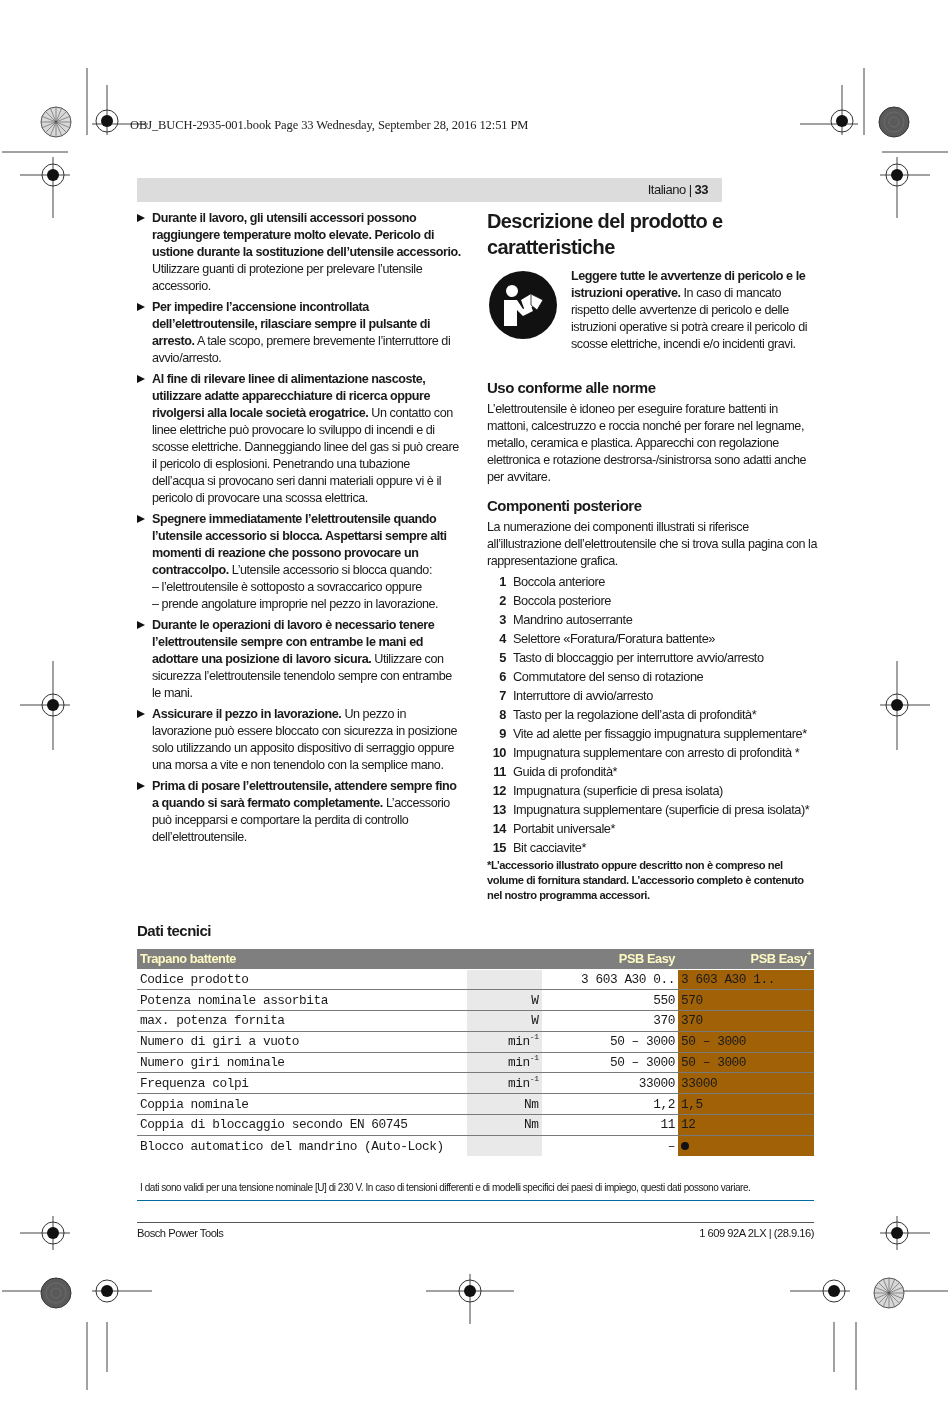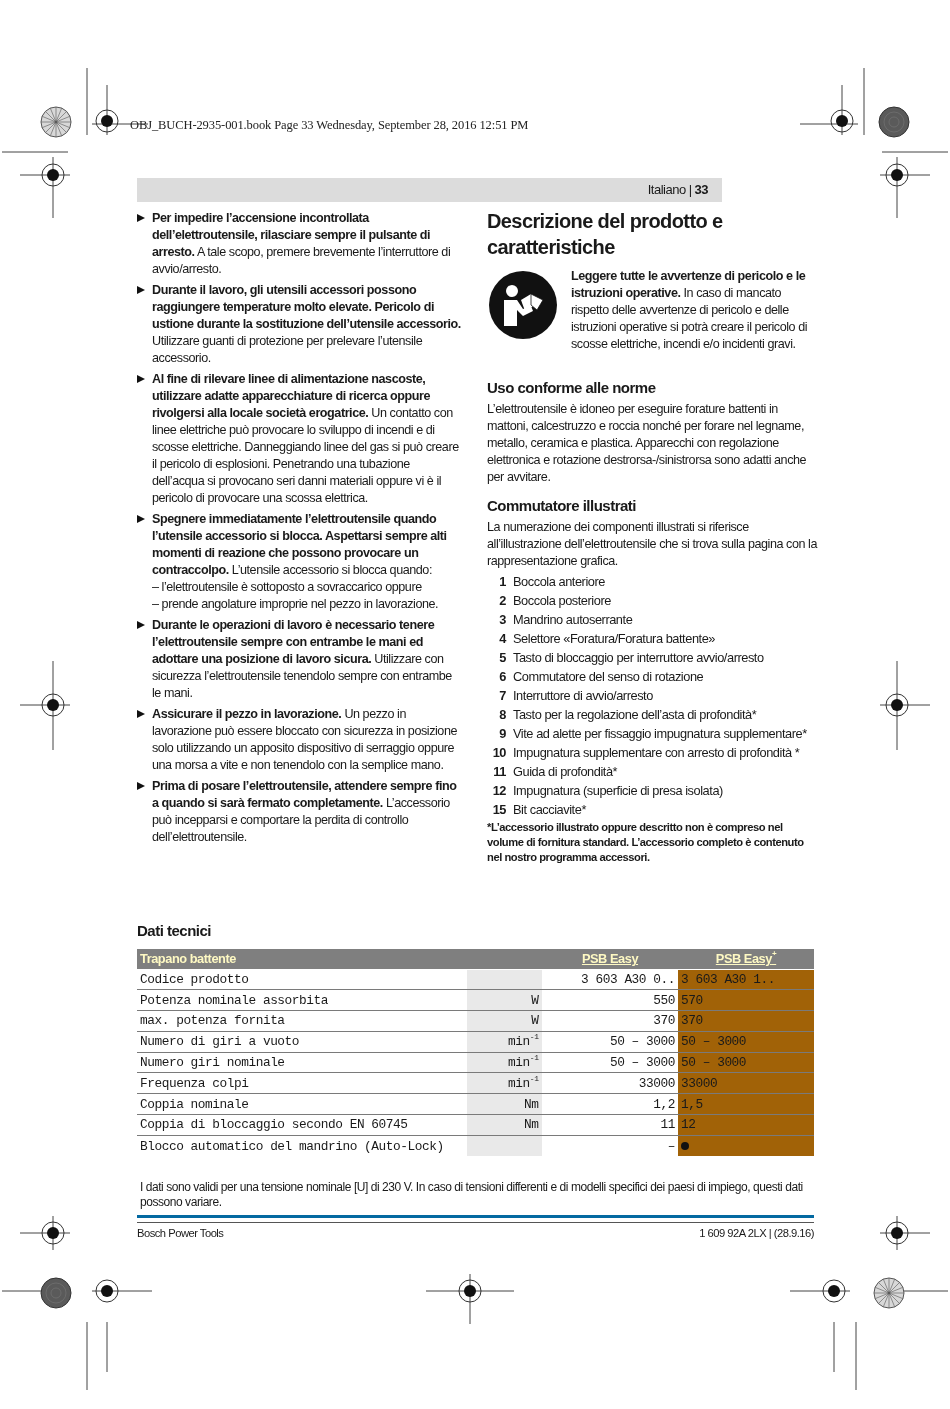--- a/index.html
+++ b/index.html
@@ -35,26 +35,26 @@
   .footnote { font-size: 11.2px; font-weight: bold; line-height: 15px; letter-spacing: -0.45px; margin-top: 1px; }
 
   .tech-title { position: absolute; left: 137px; top: 922px; font-size: 15px; font-weight: bold; letter-spacing: -0.5px; }
 
   table.tech { position: absolute; left: 137px; top: 949px; width: 677px; border-collapse: collapse; font-size: 12.8px; letter-spacing: -0.45px; }
   table.tech th { background: #7f7f7f; color: #fef9c3; font-weight: bold; height: 20px; padding: 0 3px; border-bottom: 1px solid #fff; }
   table.tech td { height: 20.8px; padding: 0 3px; border-bottom: 1px solid #7a7a7a; font-family: Liberation Mono, monospace; }
   table.tech td.unit { background: #e9e9e9; text-align: right; width: 75px; border-right: 1px solid #fff; }
   table.tech td.v1 { text-align: right; width: 136px; }
   table.tech td.v2 { text-align: left; width: 136px; background: #a16207; }
-  table.tech th.v1, table.tech th.v2 { text-align: center; text-decoration: underline; }
+  table.tech th.v1, table.tech th.v2 { text-align: right; }
   table.tech th.lab { text-align: left; }
   table.tech sup { font-size: 8px; vertical-align: top; position: relative; top: -2px; }
   table.tech tr.last td { border-bottom: none; }
   .dot { display: inline-block; width: 8px; height: 8px; border-radius: 50%; background: #111; vertical-align: middle; }
-  .tech-note { position: absolute; left: 137px; top: 1180px; width: 677px; font-size: 12px; line-height: 15px; letter-spacing: -0.45px; padding: 0 3px 5px 3px; border-bottom: 3px solid #0369a1; }
+  .tech-note { position: absolute; left: 137px; top: 1180px; width: 677px; font-size: 10px; line-height: 15px; letter-spacing: -0.45px; padding: 0 3px 5px 3px; border-bottom: 1px solid #0369a1; }
 
   .footer-rule { position: absolute; left: 137px; top: 1222px; width: 677px; border-top: 1px solid #555; }
   .footer-left { position: absolute; left: 137px; top: 1227px; font-size: 11.2px; letter-spacing: -0.5px; }
   .footer-right { position: absolute; right: 136px; top: 1227px; font-size: 11.2px; letter-spacing: -0.5px; }
 </style>
 </head>
 <body>
 
 <svg class="regmarks" viewBox="0 0 950 1409" xmlns="http://www.w3.org/2000/svg">
   <defs>
@@ -166,25 +166,25 @@
 
 <div class="slug">OBJ_BUCH-2935-001.book  Page 33  Wednesday, September 28, 2016  12:51 PM</div>
 
 <div class="header-band">
   <div class="lang"><span>Italiano</span><span class="sep">|</span><b>33</b></div>
 </div>
 
 <div class="col-left">
   <div class="bullet">
     <span class="tri"></span>
+    <b>Durante il lavoro, gli utensili accessori possono raggiungere temperature molto elevate. Pericolo di ustione durante la sostituzione dell’utensile accessorio.</b><span> Utilizzare guanti di protezione per prelevare l’utensile accessorio.</span>
+  </div>
+  <div class="bullet">
+    <span class="tri"></span>
     <b>Per impedire l’accensione incontrollata dell’elettroutensile, rilasciare sempre il pulsante di arresto.</b><span> A tale scopo, premere brevemente l’interruttore di avvio/arresto.</span>
-  </div>
-  <div class="bullet">
-    <span class="tri"></span>
-    <b>Durante il lavoro, gli utensili accessori possono raggiungere temperature molto elevate. Pericolo di ustione durante la sostituzione dell’utensile accessorio.</b><span> Utilizzare guanti di protezione per prelevare l’utensile accessorio.</span>
   </div>
   <div class="bullet">
     <span class="tri"></span>
     <b>Al fine di rilevare linee di alimentazione nascoste, utilizzare adatte apparecchiature di ricerca oppure rivolgersi alla locale società erogatrice.</b><span> Un contatto con linee elettriche può provocare lo sviluppo di incendi e di scosse elettriche. Danneggiando linee del gas si può creare il pericolo di esplosioni. Penetrando una tubazione dell’acqua si provocano seri danni materiali oppure vi è il pericolo di provocare una scossa elettrica.</span>
   </div>
   <div class="bullet">
     <span class="tri"></span>
     <b>Spegnere immediatamente l’elettroutensile quando l’utensile accessorio si blocca. Aspettarsi sempre alti momenti di reazione che possono provocare un contraccolpo.</b><span> L’utensile accessorio si blocca quando:</span>
     <span class="dash-line">– l’elettroutensile è sottoposto a sovraccarico oppure</span>
     <span class="dash-line">– prende angolature improprie nel pezzo in lavorazione.</span>
@@ -213,35 +213,37 @@
       <path d="M16 30 h13 l6 9 l8 -3 l2 5 l-10 5 l-6 -6 v16 h-13 z" fill="#fff"></path>
       <path d="M33 30 l10 -6 l4 11 l-10 6 z" fill="#fff"></path>
       <path d="M43 24 l12 6 l-6 10 l-6 -5 z" fill="#fff" stroke="#111" stroke-width="0.8"></path>
     </svg>
     <b>Leggere tutte le avvertenze di pericolo e le istruzioni operative.</b><span> In caso di mancato rispetto delle avvertenze di pericolo e delle istruzioni operative si potrà creare il pericolo di scosse elettriche, incendi e/o incidenti gravi.</span>
   </div>
 
   <h2 class="sub">Uso conforme alle norme</h2>
   <p class="para">L’elettroutensile è idoneo per eseguire forature battenti in mattoni, calcestruzzo e roccia nonché per forare nel legname, metallo, ceramica e plastica. Apparecchi con regolazione elettronica e rotazione destrorsa-/sinistrorsa sono adatti anche per avvitare.</p>
 
-  <h2 class="sub">Commutatore illustrati</h2>
+  <h2 class="sub">Componenti posteriore</h2>
   <p class="para" style="margin-bottom:2px">La numerazione dei componenti illustrati si riferisce all’illustrazione dell’elettroutensile che si trova sulla pagina con la rappresentazione grafica.</p>
   <ul class="comp-list">
     <li><span class="num">1</span><span>Boccola anteriore</span></li>
     <li><span class="num">2</span><span>Boccola posteriore</span></li>
     <li><span class="num">3</span><span>Mandrino autoserrante</span></li>
     <li><span class="num">4</span><span>Selettore «Foratura/Foratura battente»</span></li>
     <li><span class="num">5</span><span>Tasto di bloccaggio per interruttore avvio/arresto</span></li>
     <li><span class="num">6</span><span>Commutatore del senso di rotazione</span></li>
     <li><span class="num">7</span><span>Interruttore di avvio/arresto</span></li>
     <li><span class="num">8</span><span>Tasto per la regolazione dell’asta di profondità*</span></li>
     <li><span class="num">9</span><span>Vite ad alette per fissaggio impugnatura supplementare*</span></li>
     <li><span class="num">10</span><span>Impugnatura supplementare con arresto di profondità *</span></li>
     <li><span class="num">11</span><span>Guida di profondità*</span></li>
     <li><span class="num">12</span><span>Impugnatura (superficie di presa isolata)</span></li>
+    <li><span class="num">13</span><span>Impugnatura supplementare (superficie di presa isolata)*</span></li>
+    <li><span class="num">14</span><span>Portabit universale*</span></li>
     <li><span class="num">15</span><span>Bit cacciavite*</span></li>
   </ul>
   <p class="footnote">*L’accessorio illustrato oppure descritto non è compreso nel volume di fornitura standard. L’accessorio completo è contenuto nel nostro programma accessori.</p>
 </div>
 
 <div class="tech-title">Dati tecnici</div>
 
 <table class="tech">
   <thead>
     <tr>

